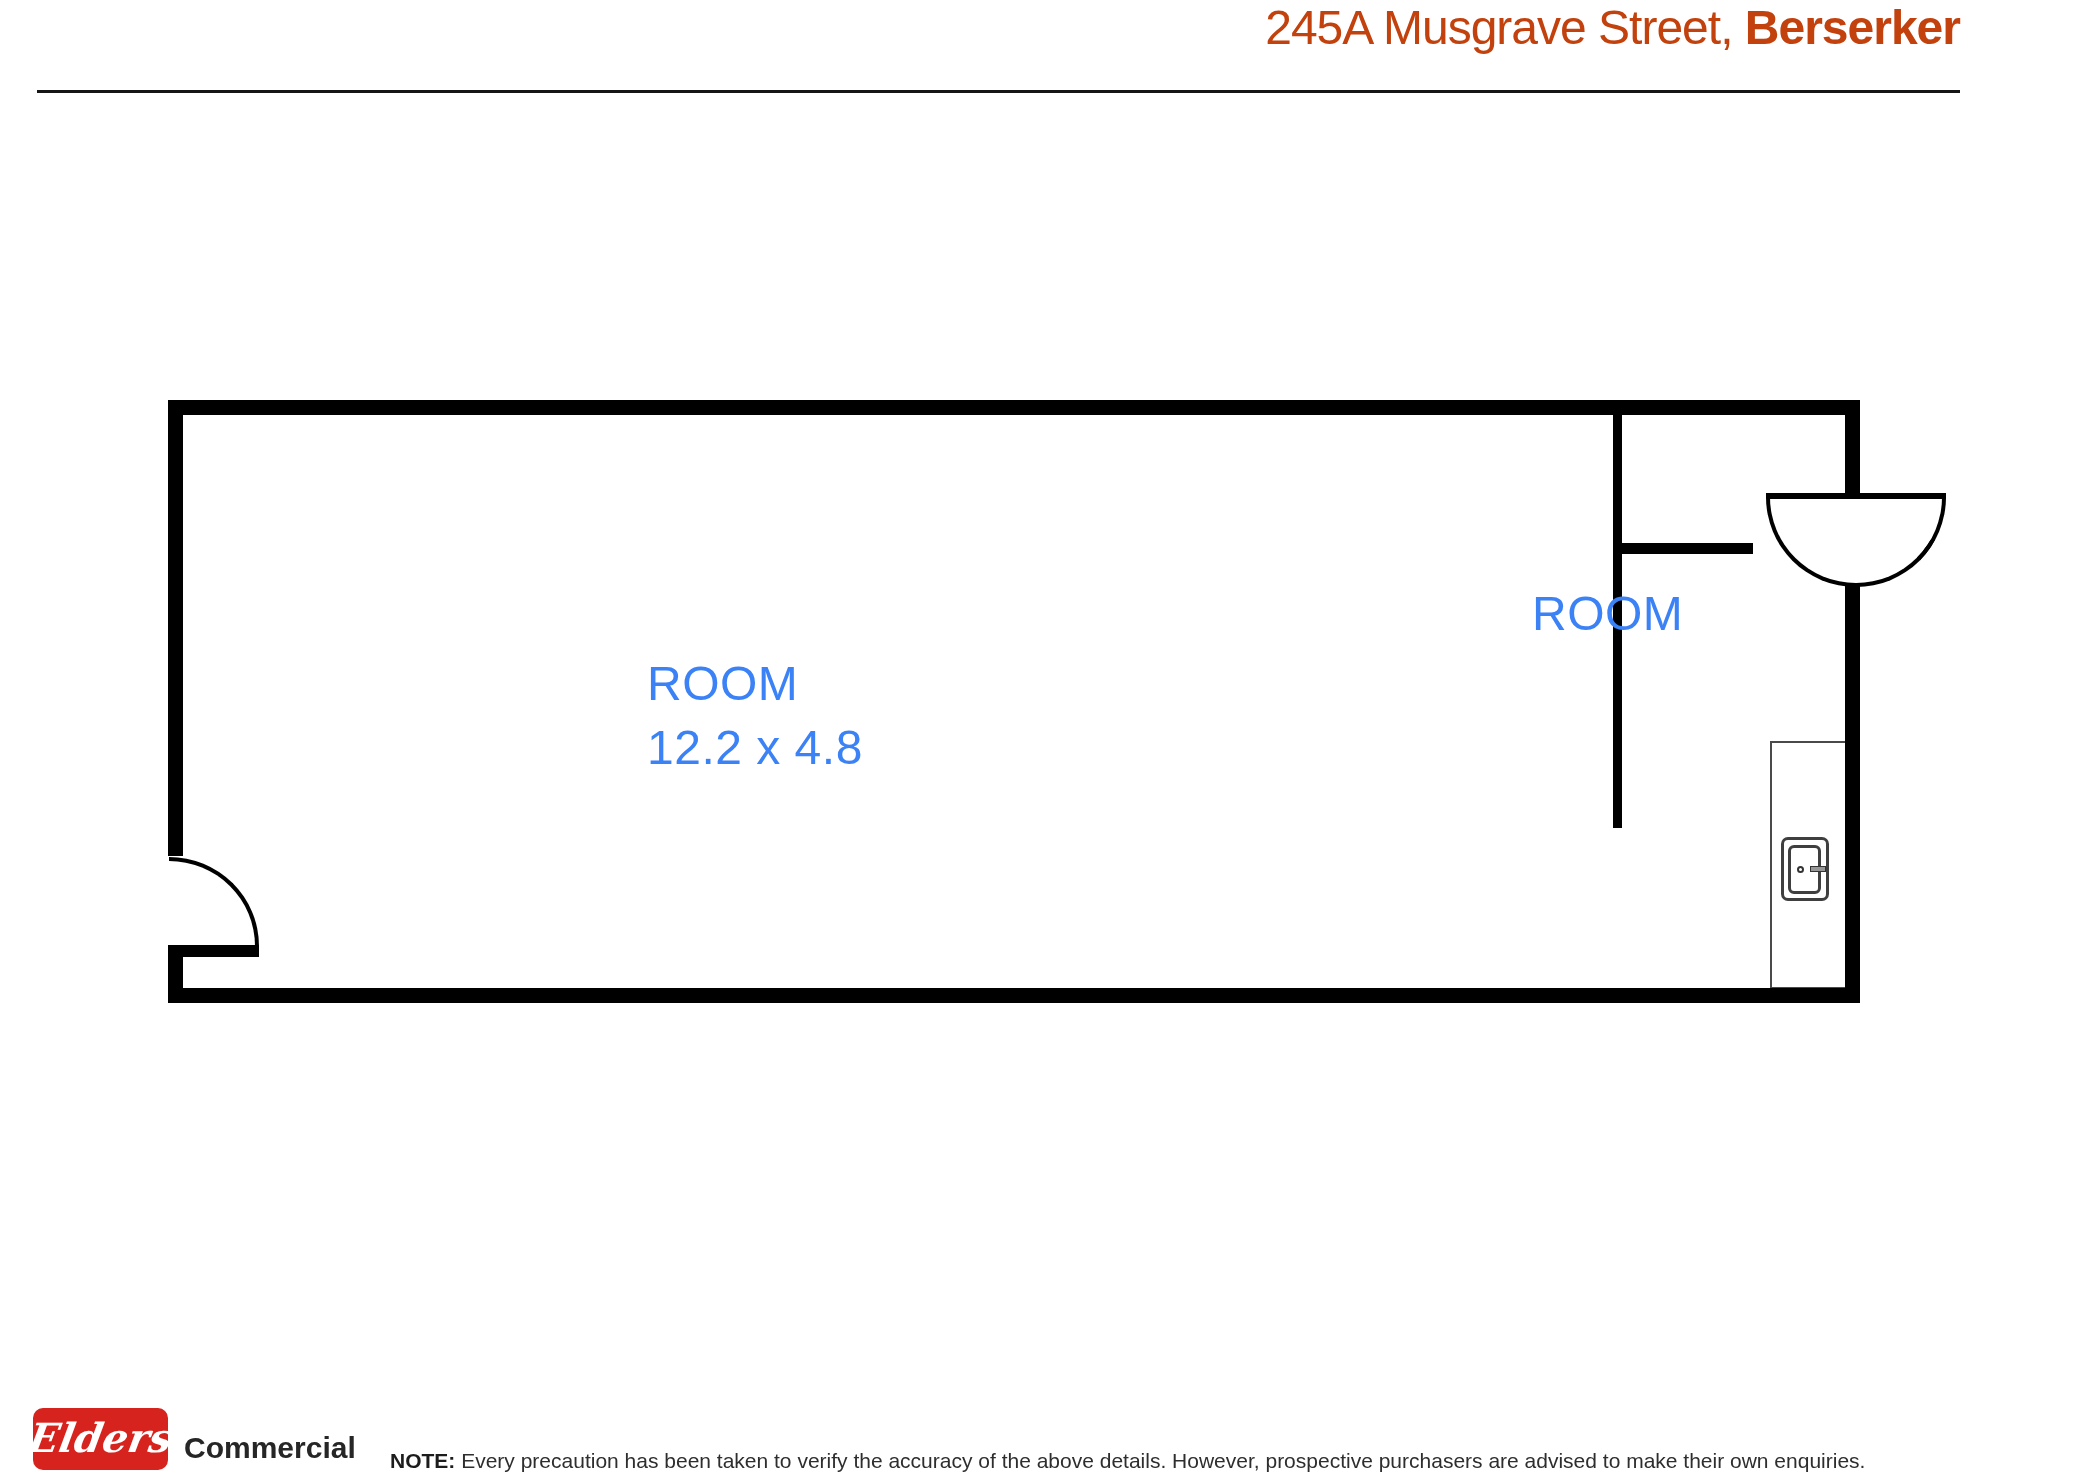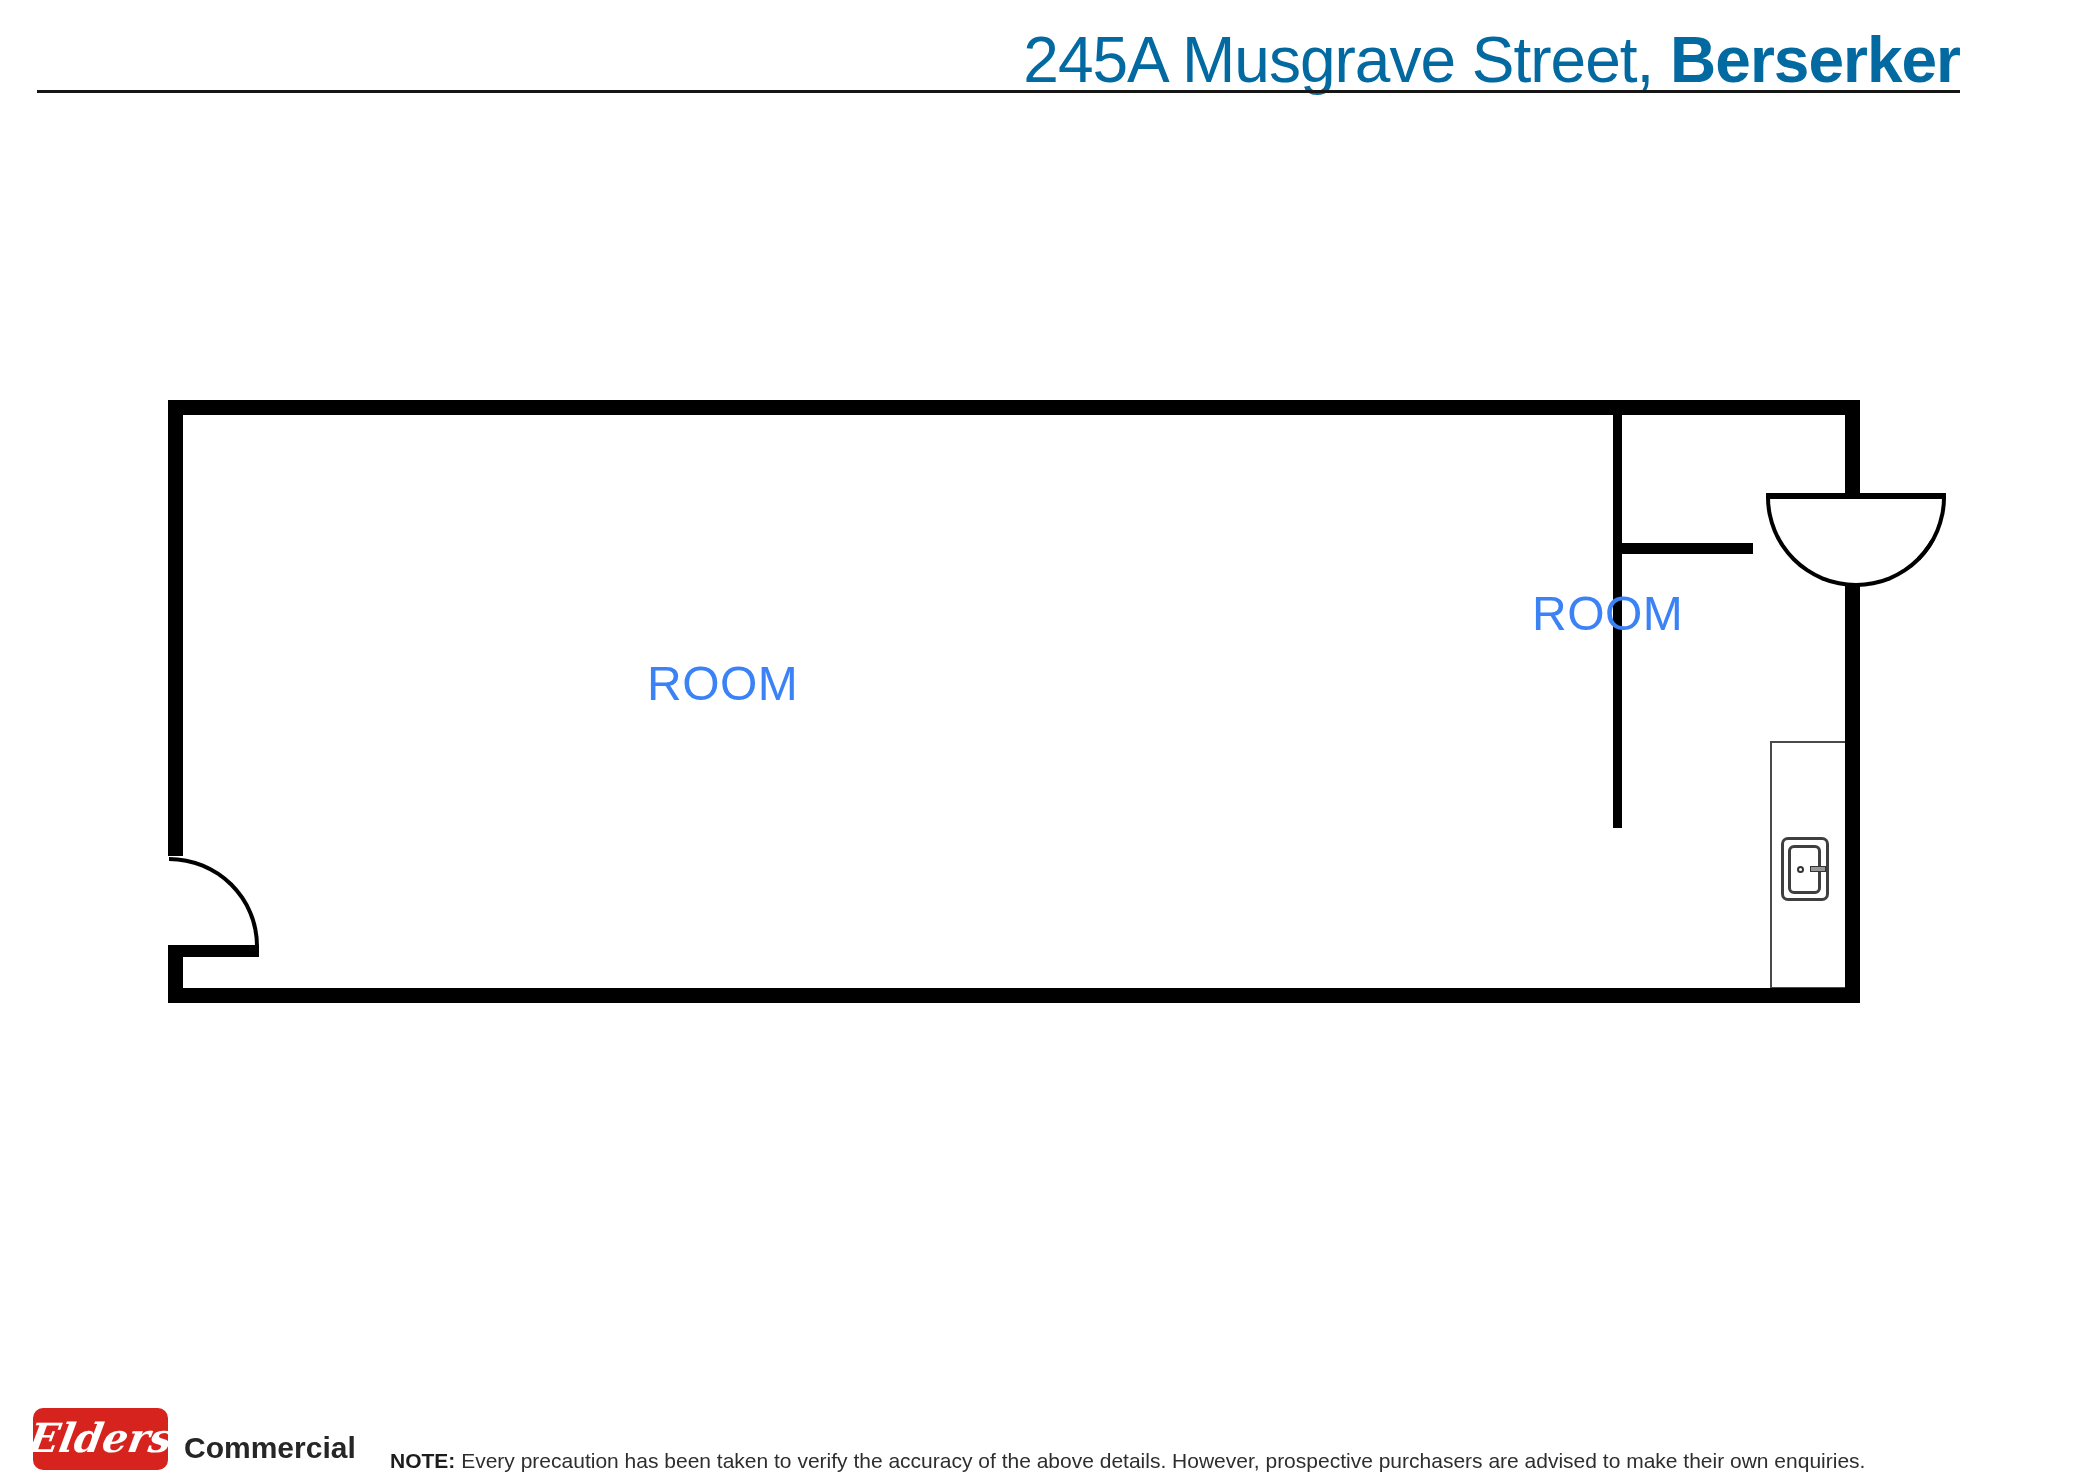--- a/index.html
+++ b/index.html
@@ -6,23 +6,23 @@
   html, body { background: #ffffff; }
   body {
     width: 2083px; height: 1484px;
     position: relative;
     font-family: "Liberation Sans", sans-serif;
     color: #000;
     overflow: hidden;
   }
   
   .title {
-    position: absolute; top: 28px; right: 123px;
-    font-size: 64px; line-height: 1.0; white-space: pre;
-    color: #0369a1;
+    position: absolute; top: 4px; right: 123px;
+    font-size: 48px; line-height: 1.0; white-space: pre;
+    color: #c2410c;
   }
   .title .light { font-weight: 300; letter-spacing: -1px; }
   .title .bold  { font-weight: 700; letter-spacing: -1px; }
   .rule {
     position: absolute; left: 37px; top: 90px;
     width: 1923px; height: 3px; background: #161616;
   }
   
   .wall { position: absolute; background: #000; z-index: 2; }
   .wall-top          { left: 168px;  top: 400px; width: 1692px; height: 15px; }
@@ -133,20 +133,21 @@
 
     <div class="cupboard"></div>
     <div class="meterbox">
       <div class="door"></div>
       <div class="knob"></div>
       <div class="handle"></div>
     </div>
 
     <div class="room-label room-label-main">
       <div>ROOM</div>
+      <div>12.2 x 4.8</div>
     </div>
     <div class="room-label room-label-small">
       <div>ROOM</div>
     </div>
   </div>
 
   <div class="elders-logo" style="background: rgb(215, 35, 29);">
     <span class="script">Elders</span>
   </div>
   <div class="commercial">Commercial</div>

